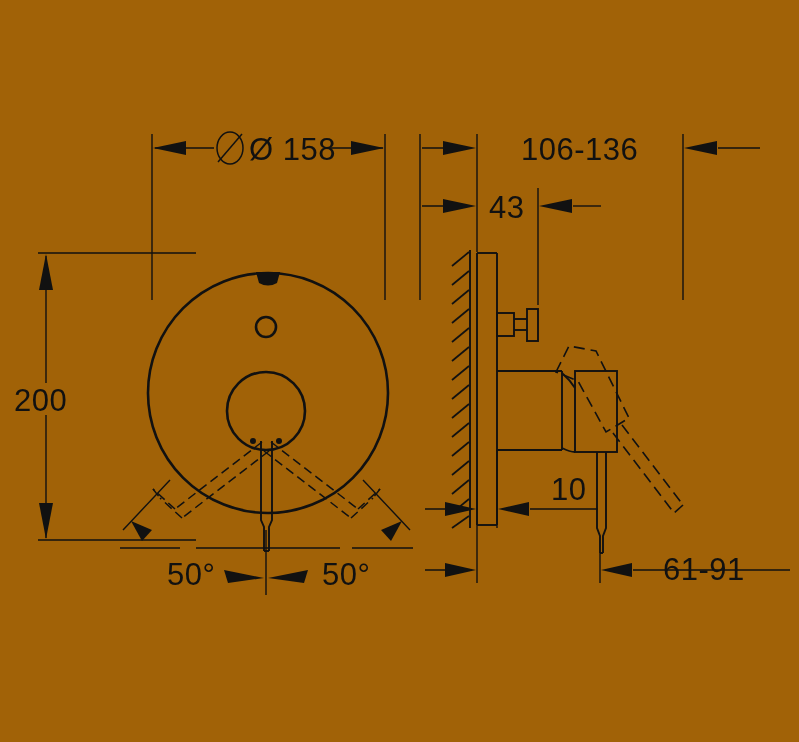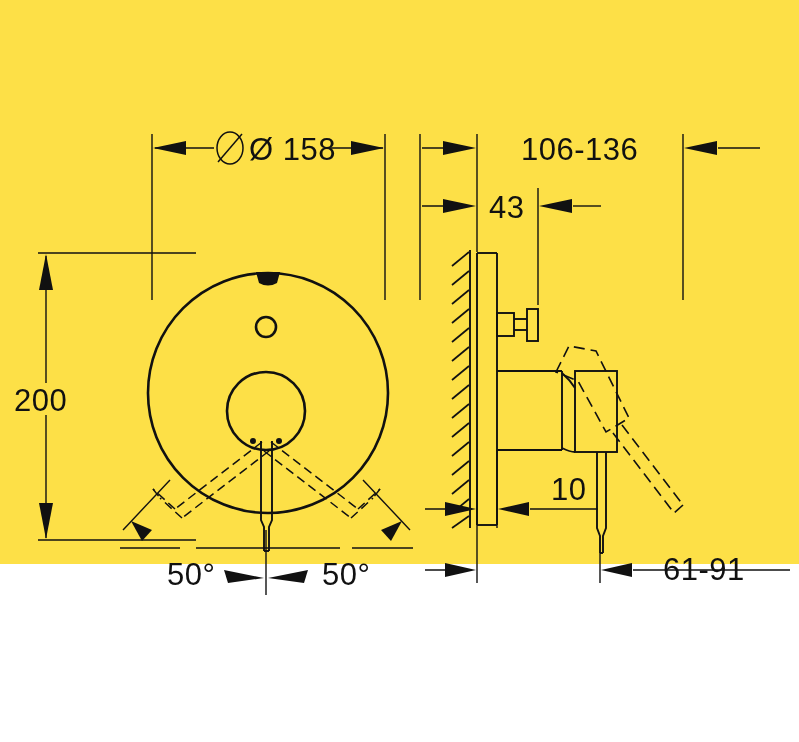--- a/index.html
+++ b/index.html
@@ -9,22 +9,22 @@
   }
   body {
     width: 799px;
     height: 742px;
     font-family: "Liberation Sans", sans-serif;
     overflow: hidden;
   }
   #drawing-root {
     position: relative;
     width: 799px;
-    height: 564px;
-    background: #fde047;
+    height: 742px;
+    background: #a16207;
   }
   svg#tech-drawing {
     display: block;
     width: 799px;
     height: 742px;
   }
   .obj-thick {
     stroke: #111111;
     stroke-width: 2.6;
     fill: none;

